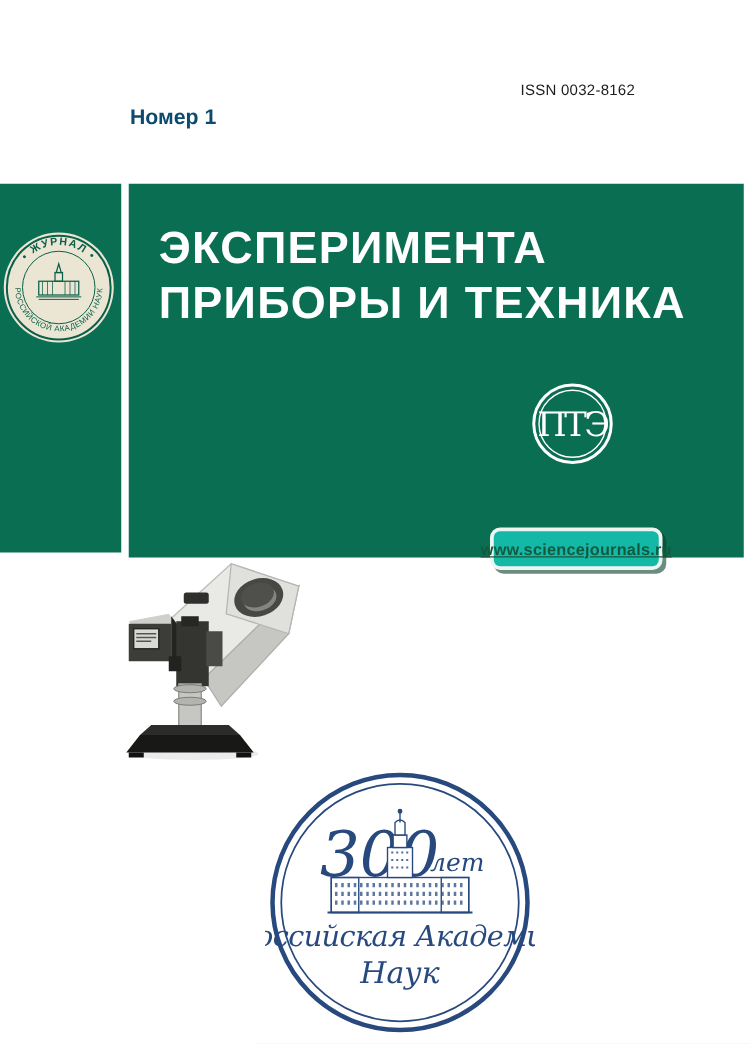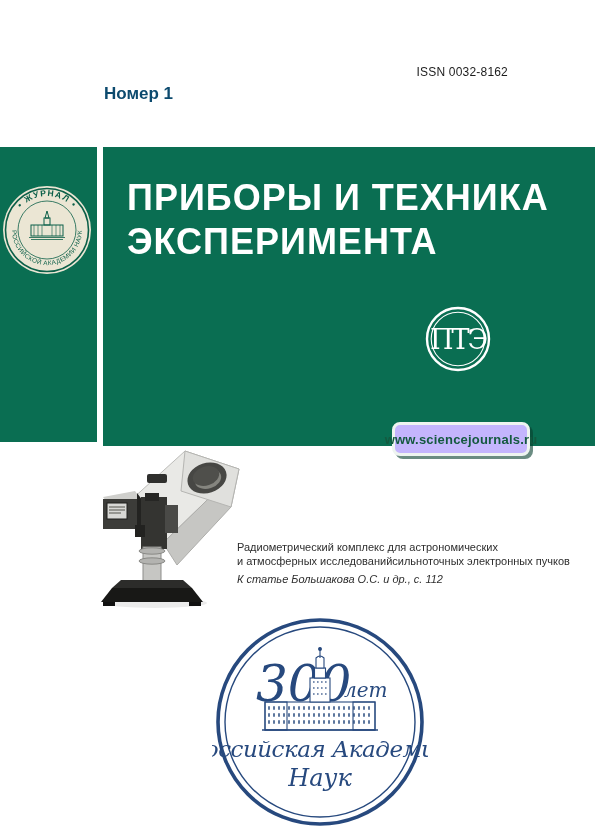--- a/index.html
+++ b/index.html
@@ -17,25 +17,26 @@
   .green-box{position:absolute;left:103px;top:147px;width:492px;height:299px;background:#0a6e52;}
   .cover-title{
     position:absolute;left:24px;top:29px;color:#ffffff;font-weight:bold;
     font-size:36px;line-height:44px;letter-spacing:1px;white-space:nowrap;
   }
   .seal-svg{position:absolute;left:2px;top:38px;width:90px;height:90px;}
   .pte-svg{position:absolute;left:319px;top:156px;width:72px;height:72px;}
   
   .site-badge{
     position:absolute;left:289px;top:275px;width:132px;height:28px;
-    background:#c4b5fd;border:3px solid #eef4f0;border-radius:8px;
+    background:#14b8a6;border:3px solid #eef4f0;border-radius:8px;
     box-shadow:3px 3px 0 rgba(8,64,46,.6);
     display:flex;align-items:center;justify-content:center;
     font-size:13px;font-weight:bold;color:#14593f;letter-spacing:.2px;
     cursor:pointer;
+    text-decoration:underline;
   }
   
   .instrument-svg{position:absolute;left:85px;top:447px;width:210px;height:162px;}
   .photo-caption{position:absolute;left:237px;top:540px;font-size:11px;line-height:14px;color:#2e2e2e;}
   .photo-caption .ref{margin-top:4px;font-style:italic;}
   
   .anniv-svg{position:absolute;left:212px;top:614px;width:216px;height:216px;}
   .script{font-family:"DejaVu Serif","Liberation Serif",serif;font-style:italic;}
 </style>
 </head>
@@ -67,22 +68,22 @@
         <path d="M32,40 v11 M36,40 v11 M40,40 v11 M50,40 v11 M54,40 v11 M58,40 v11" stroke-width=".6"></path>
         <rect x="42" y="33" width="6" height="7"></rect>
         <path d="M43,33 L45,26 L47,33 Z"></path>
         <path d="M27,52.5 h36 M29,54.5 h32" stroke-width=".8"></path>
       </g>
     </svg>
   </div>
 
   <div class="green-box">
     <div class="cover-title">
+      <div>ЭКСПЕРИМЕНТА</div>
       <div>ПРИБОРЫ И ТЕХНИКА</div>
-      <div>ЭКСПЕРИМЕНТА</div>
     </div>
 
     <svg class="pte-svg" viewBox="0 0 72 72">
       <circle cx="36" cy="36" r="31" fill="none" stroke-width="2.4" stroke="#ffffff"></circle>
       <circle cx="36" cy="36" r="26.8" fill="none" stroke-width="1.1" stroke="#ffffff"></circle>
       <text x="36" y="46" text-anchor="middle" font-family="DejaVu Serif,serif" font-size="27" letter-spacing="-2" fill="#ffffff">ПТЭ</text>
     </svg>
 
     <div class="site-badge">www.sciencejournals.ru</div>
   </div>
@@ -123,25 +124,20 @@
     </g>
 
     <g>
       <polygon points="36,133 98,133 107,141 27,141" fill="#2c2c2a"></polygon>
       <polygon points="27,141 107,141 118,155 16,155" fill="#181816"></polygon>
       <rect x="18" y="155" width="12" height="4" fill="#111"></rect>
       <rect x="104" y="155" width="12" height="4" fill="#111"></rect>
     </g>
   </svg>
 
-  <div class="photo-caption">
-    <div>Радиометрический комплекс для астрономических</div>
-    <div>и атмосферных исследованийсильноточных электронных пучков</div>
-    <div class="ref">К статье Большакова О.С. и др., с. 112</div>
-  </div>
 
   <svg class="anniv-svg" viewBox="0 0 216 216">
     <circle cx="108" cy="108" r="102" fill="#ffffff" stroke-width="3.6" stroke="#27497e"></circle>
     <circle cx="108" cy="108" r="95" fill="none" stroke-width="1.4" stroke="#27497e"></circle>
     <text x="44" y="87" class="script" font-size="50" fill="#27497e">300</text>
     <text x="132" y="83" class="script" font-size="20" fill="#27497e">лет</text>
 
     <g fill="none" stroke-width="1.1" stroke="#27497e">
       <rect x="53" y="88" width="110" height="28" fill="#ffffff"></rect>
       <rect x="53" y="88" width="22" height="28"></rect>

